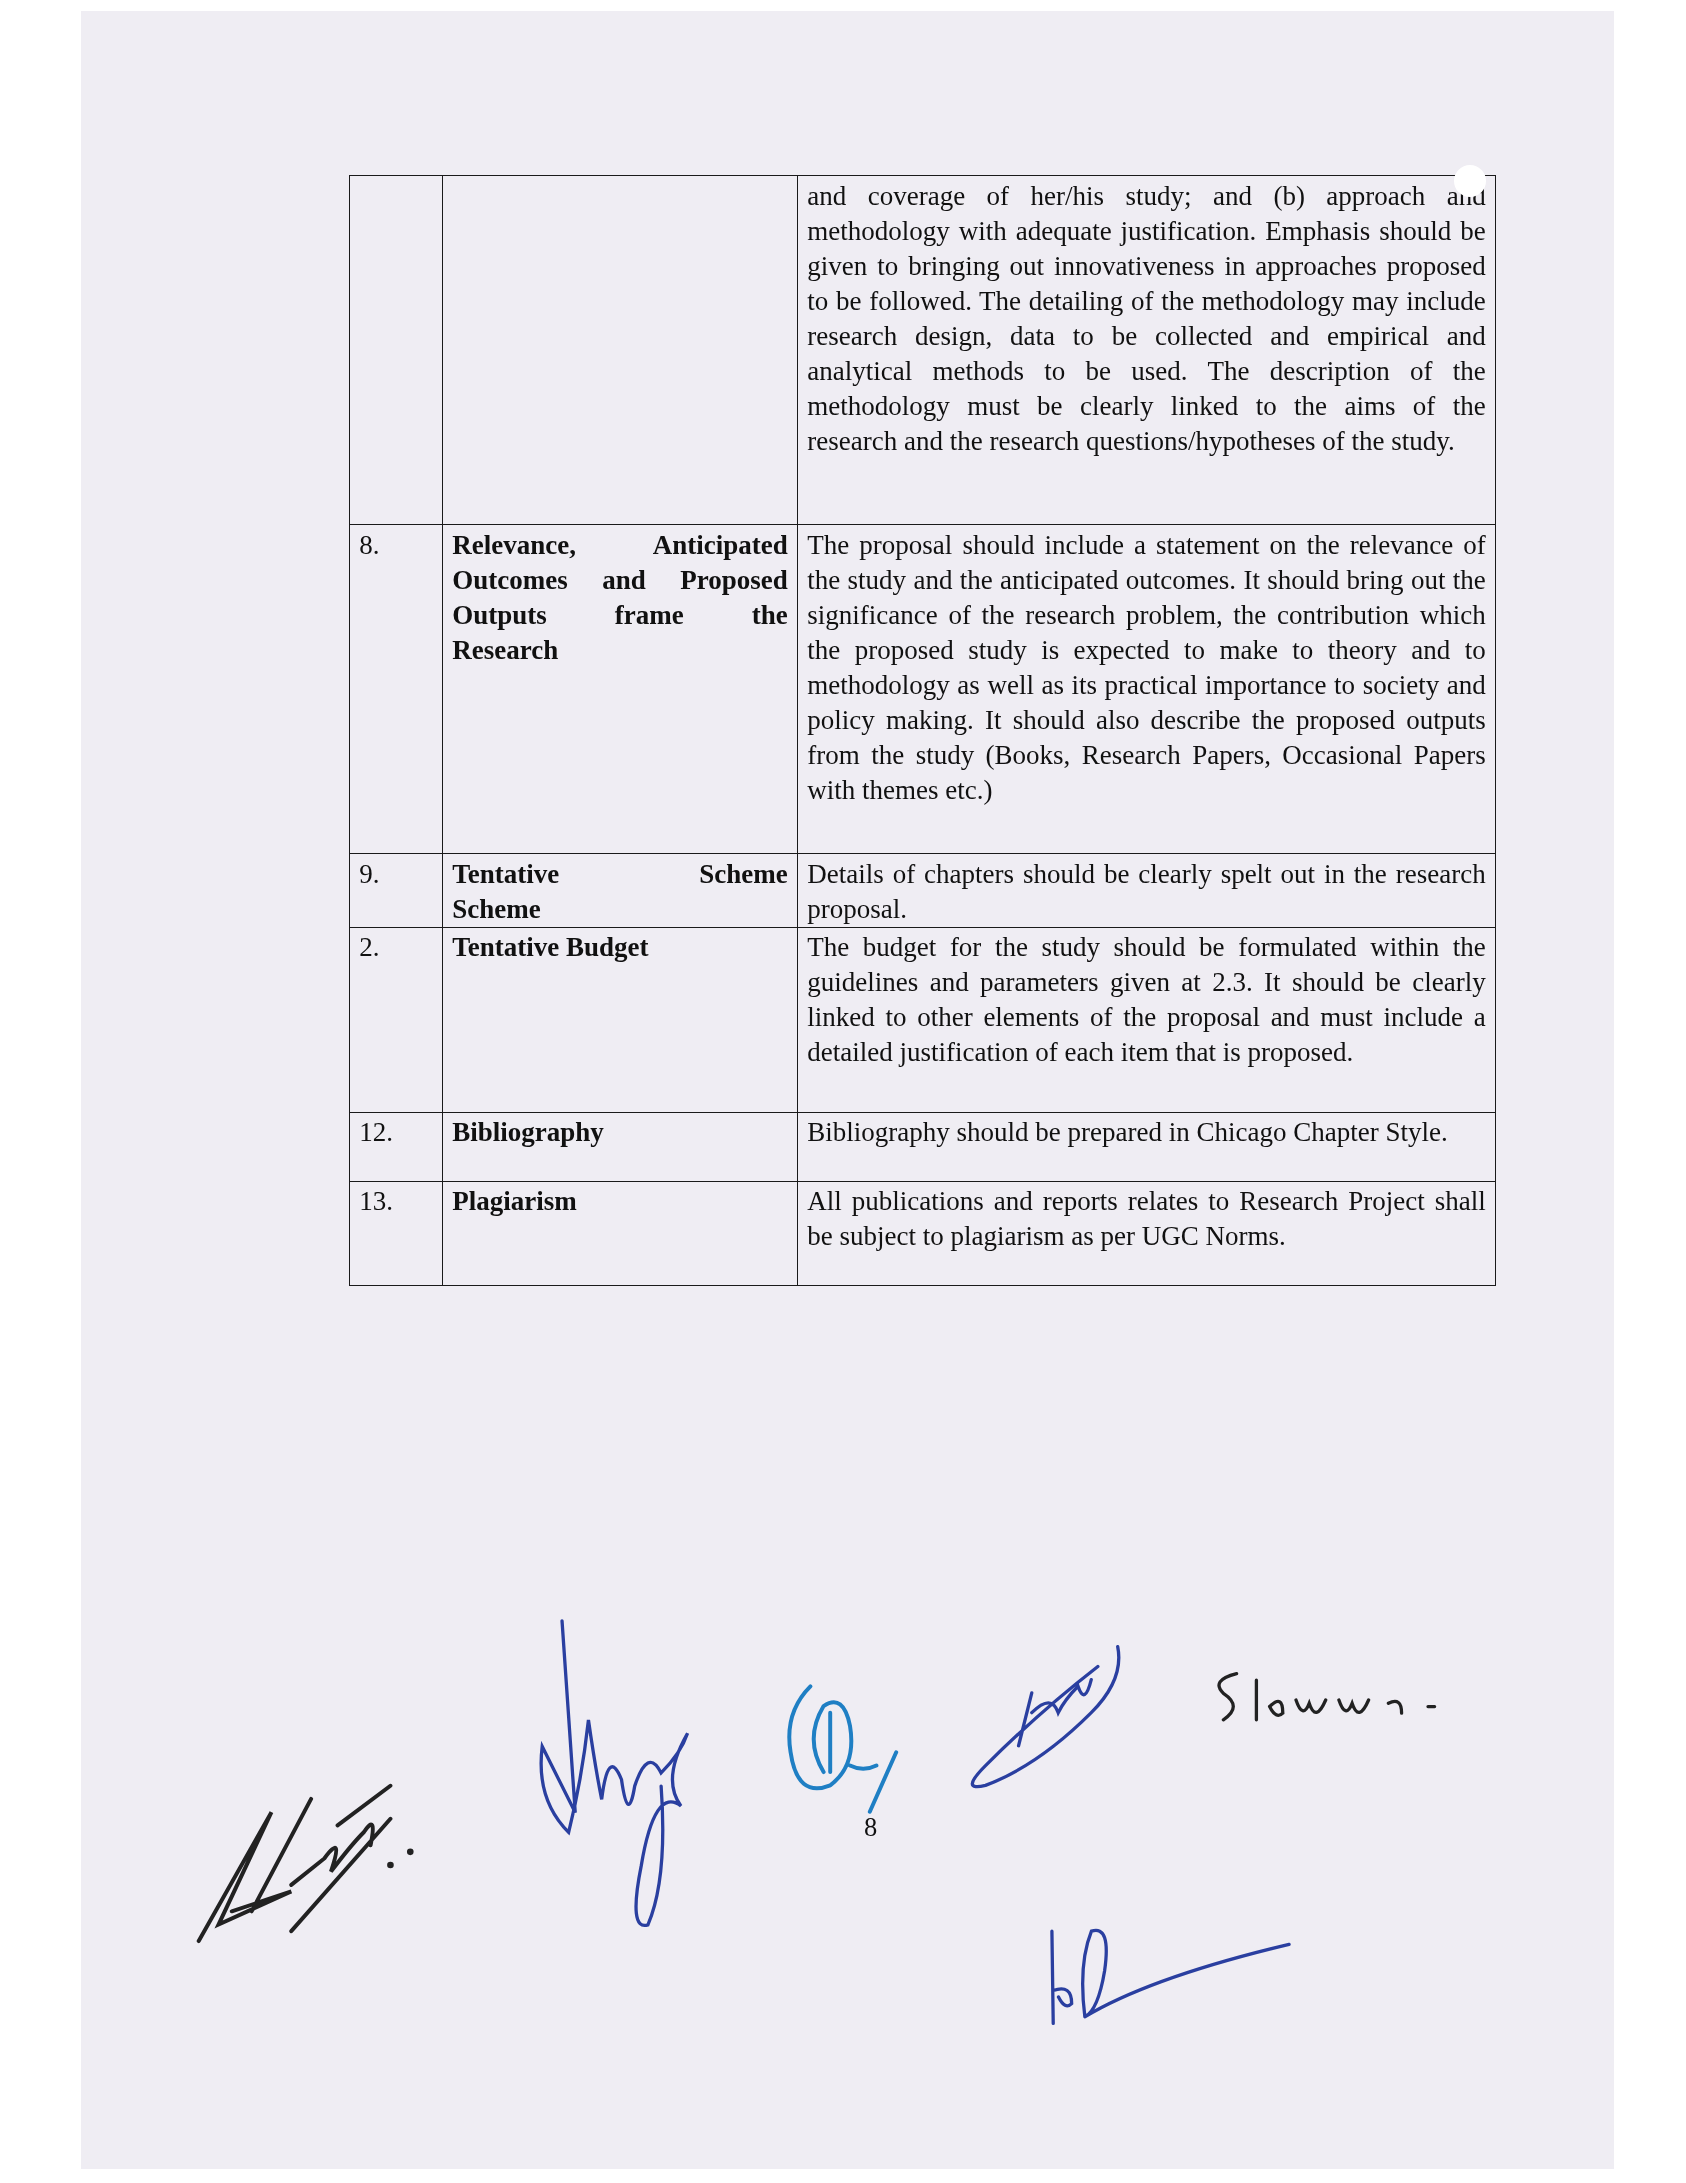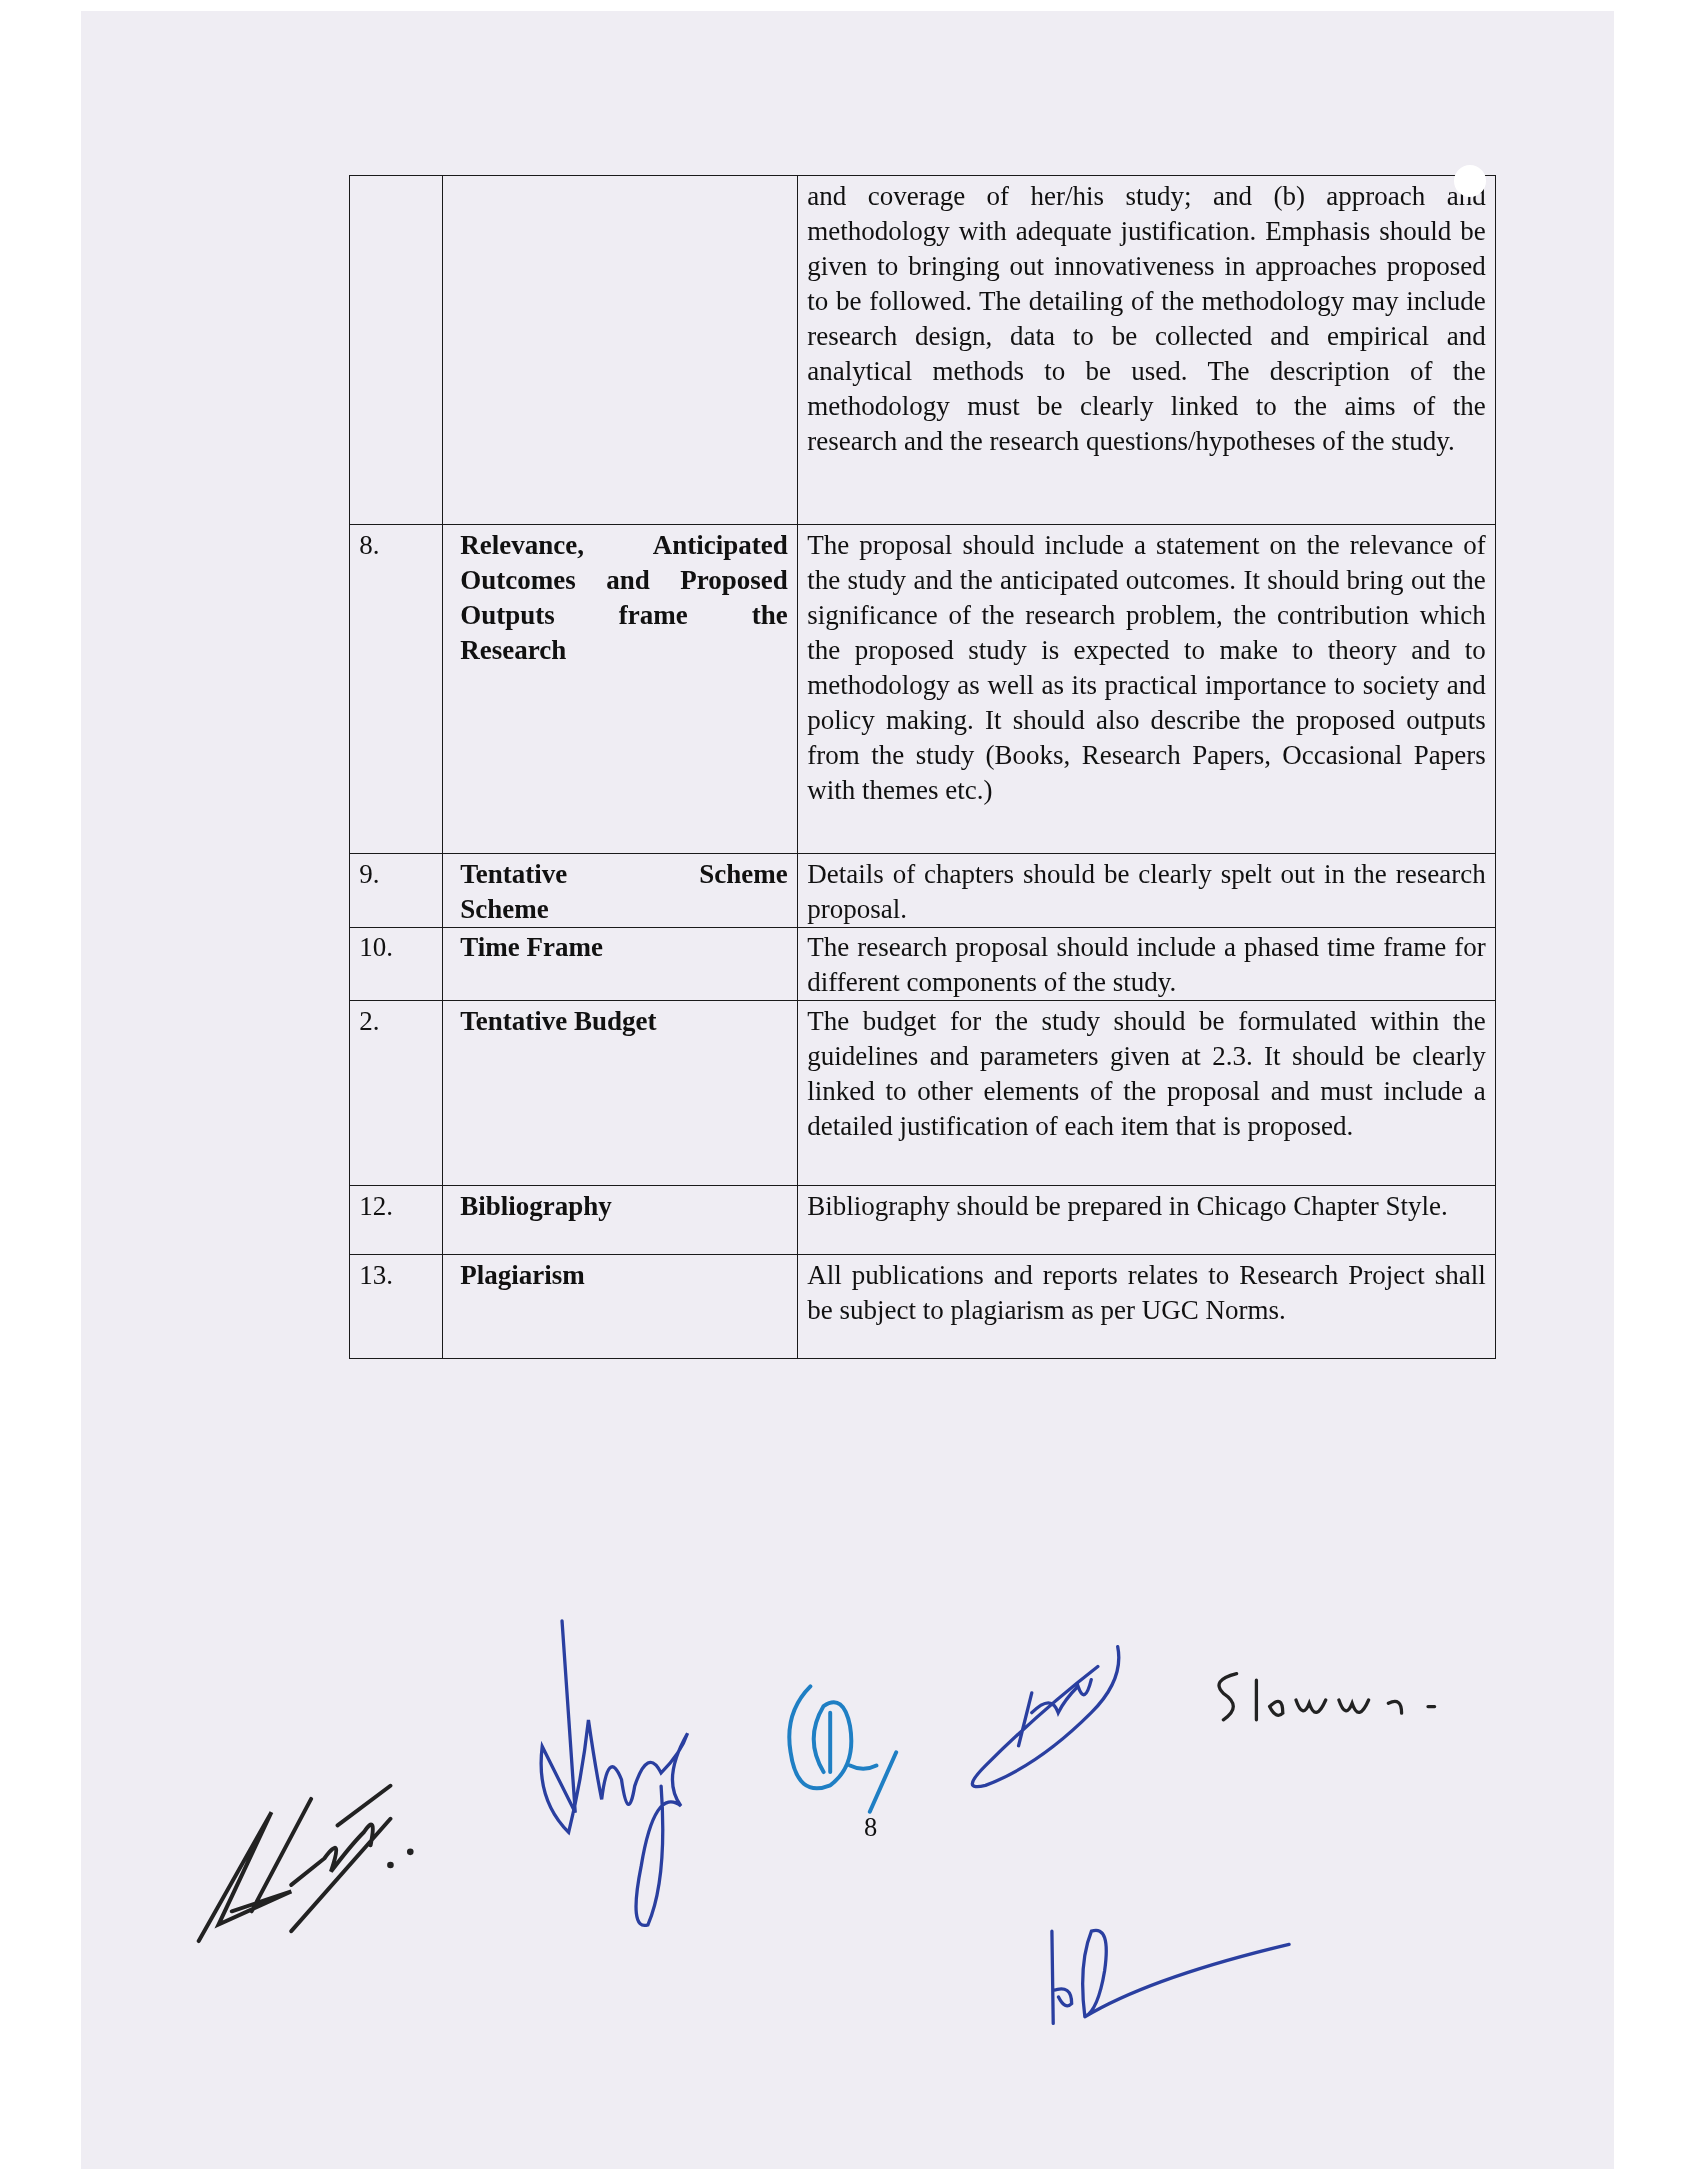--- a/index.html
+++ b/index.html
@@ -45,21 +45,21 @@
   col.c-desc { width: 698px; }
   td.num { padding-left: 9.3px; }
   td.head {
     font-weight: bold;
     text-align: justify;
     text-align-last: justify;
   }
   td.desc {
     text-align: justify;
   }
-  .head-line { display: block; text-align: justify; text-align-last: justify; margin-left: 8px; }
+  .head-line { display: block; text-align: justify; text-align-last: justify; }
   .head-line.left { text-align-last: left; }
   .page-number {
     position: absolute;
     left: 864px; top: 1812px;
     font-size: 26.5px;
     z-index: 2;
   }
   .sig { position: absolute; z-index: 3; }
 </style>
 </head>
@@ -90,27 +90,20 @@
       </td>
       <td class="desc">The proposal should include a statement on the relevance of the study and the anticipated outcomes. It should bring out the significance of the research problem, the contribution which the proposed study is expected to make to theory and to methodology as well as its practical importance to society and policy making. It should also describe the proposed outputs from the study (Books, Research Papers, Occasional Papers with themes etc.)</td>
     </tr>
     <tr style="height:71px">
       <td class="num">9.</td>
       <td class="head">
         <span class="head-line">Tentative Scheme</span>
         <span class="head-line left">Scheme</span>
       </td>
       <td class="desc">Details of chapters should be clearly spelt out in the research proposal.</td>
-    </tr>
-    <tr style="height:73px">
-      <td class="num">10.</td>
-      <td class="head">
-        <span class="head-line left">Time Frame</span>
-      </td>
-      <td class="desc">The research proposal should include a phased time frame for different components of the study.</td>
     </tr>
     <tr style="height:185px">
       <td class="num">2.</td>
       <td class="head">
         <span class="head-line left">Tentative Budget</span>
       </td>
       <td class="desc">The budget for the study should be formulated within the guidelines and parameters given at 2.3. It should be clearly linked to other elements of the proposal and must include a detailed justification of each item that is proposed.</td>
     </tr>
     <tr style="height:69px">
       <td class="num">12.</td>

